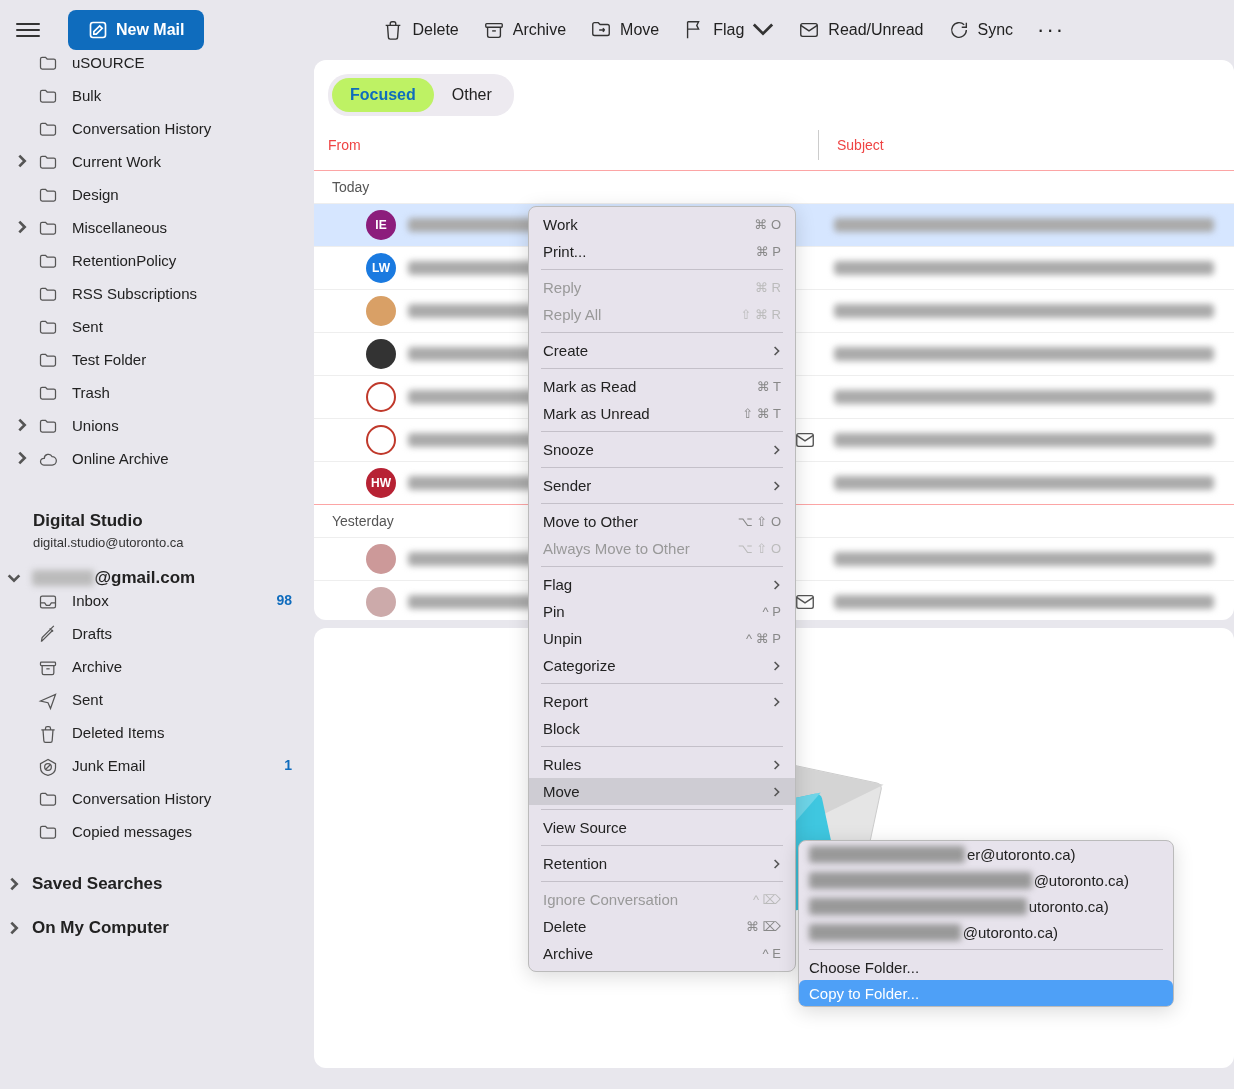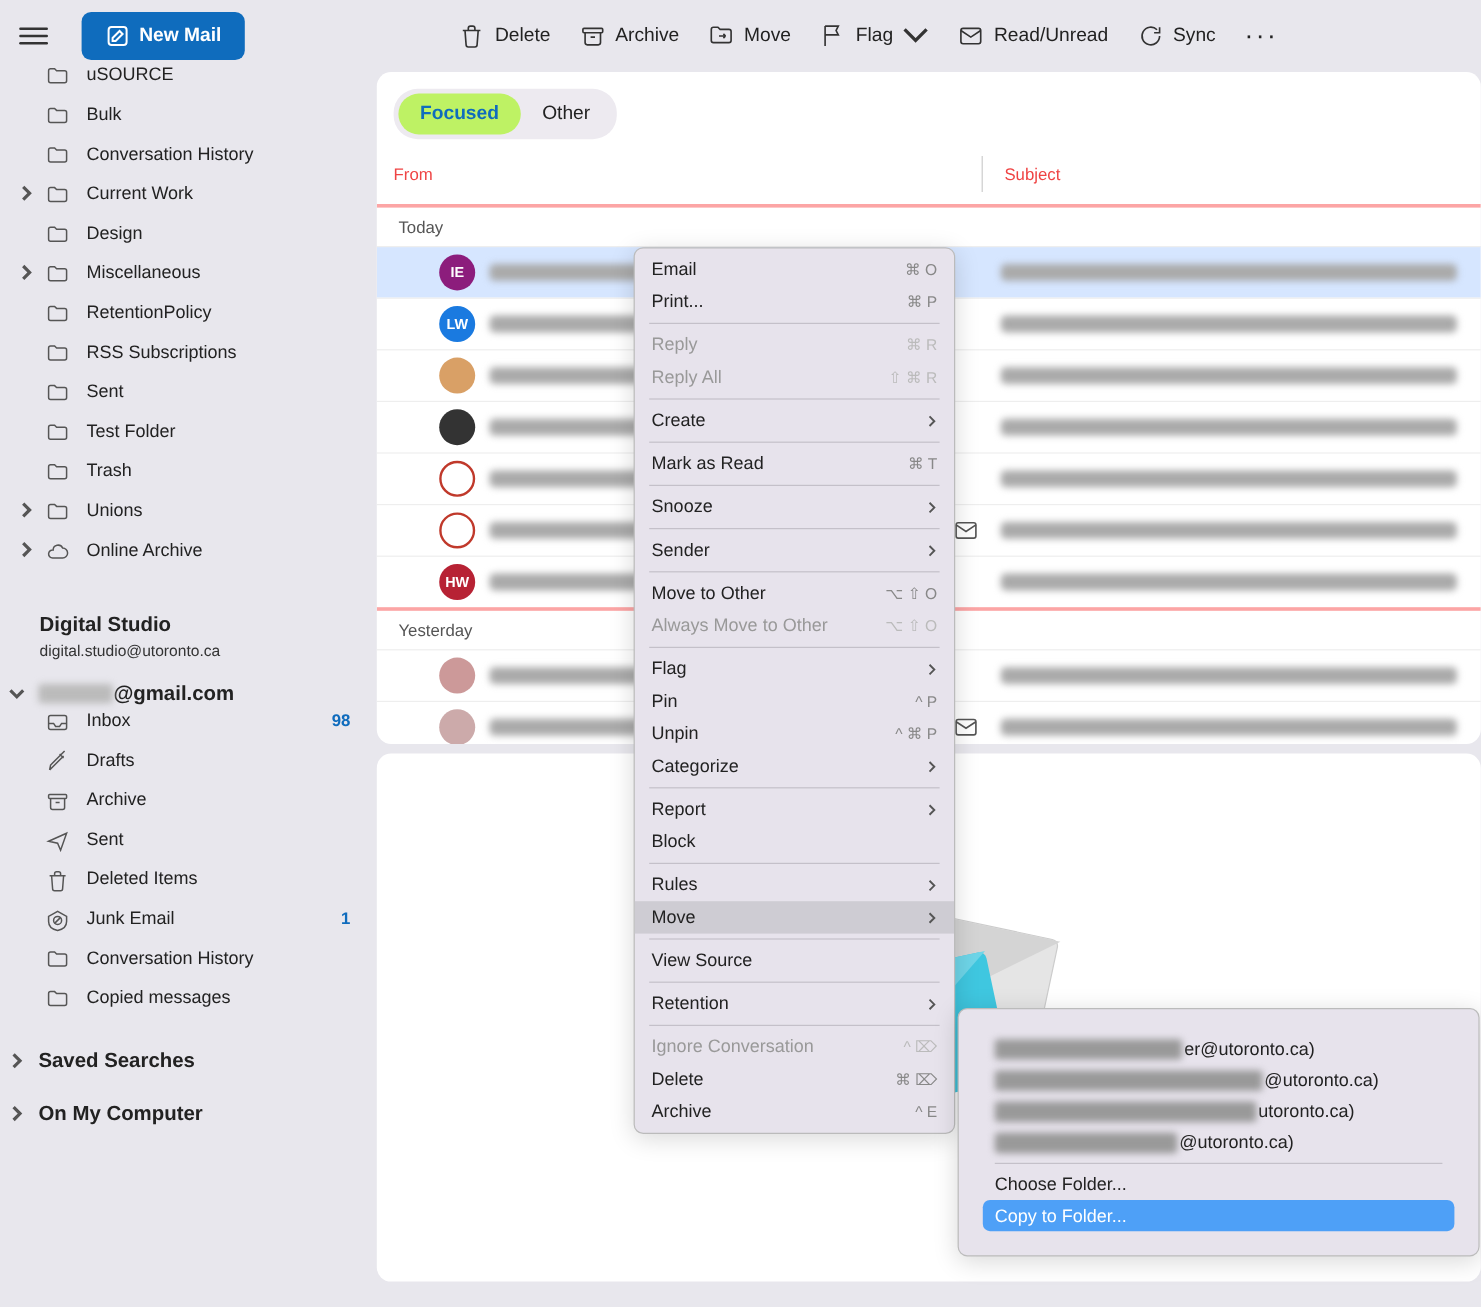--- a/index.html
+++ b/index.html
@@ -37,21 +37,21 @@
 .section-row .label { font-size: 17px; font-weight: 700; }
 
 
 .main { position: absolute; left: 314px; top: 60px; width: 920px; height: 560px; background: #fff; border-radius: 12px; overflow: hidden; }
 .segment { display: inline-flex; background: #edeaf0; border-radius: 20px; padding: 4px; margin: 14px; }
 .segment .seg { padding: 8px 18px; border-radius: 18px; cursor: pointer; font-size: 16px; }
 .segment .seg.active { background: #bef264; color: #0f6cbd; font-weight: 600; }
 .list-hdr { display: flex; align-items: center; font-size: 14px; color: #ef4444; padding: 0 0 10px 14px; }
 .list-hdr .col-from { width: 490px; }
 .list-hdr .divider-v { width: 1px; height: 30px; background: #ccc; margin-right: 18px; }
-.group-hdr { font-size: 14px; color: #555; padding: 8px 0 8px 18px; border-top: 3px solid #fca5a5; }
+.group-hdr { font-size: 14px; color: #555; padding: 8px 0 8px 18px; border-top: 1px solid #fca5a5; }
 .msg-row { display: flex; align-items: center; height: 43px; border-top: 1px solid #eee; padding-left: 52px; position: relative; }
 .msg-row.selected { background: #d6e6ff; }
 .avatar { width: 30px; height: 30px; border-radius: 50%; display: flex; align-items: center; justify-content: center; font-size: 12px; font-weight: 600; color: #fff; margin-right: 12px; }
 .msg-row .from-blur { width: 150px; height: 14px; background: #aaa; border-radius: 4px; filter: blur(3px); }
 .msg-row .subj { position: absolute; left: 520px; width: 380px; height: 14px; background: #aaa; border-radius: 4px; filter: blur(3px); }
 .read { position:absolute; left:480px; width:22px; height:22px; stroke:#555; fill:none; stroke-width:1.5; }
 
 
 .empty-pane { position: absolute; left: 314px; top: 628px; width: 920px; height: 440px; background: #fff; border-radius: 12px; display: flex; align-items: center; justify-content: center; }
 .env-illus { position: relative; width: 200px; height: 160px; }
@@ -65,21 +65,21 @@
 .ctx .mi { display: flex; align-items: center; padding: 4px 14px; height: 27px; cursor: default; position: relative; }
 .ctx .mi.disabled { color: #999; }
 .ctx .mi.hover { background: #ceccd3; }
 .ctx .mi .lbl { flex: 1; }
 .ctx .mi .sc { color: #888; font-size: 13px; }
 .ctx .mi.disabled .sc { color: #bbb; }
 .ctx .mi .chev-r { width: 8px; height: 12px; stroke: #555; fill: none; stroke-width:2; }
 .ctx .sep { height: 1px; background: #c4c0c9; margin: 4px 12px; }
 
 
-.submenu { position: absolute; left: 798px; top: 840px; width: 435px; background: #e7e3ec; border: 1px solid #bbb; border-radius: 8px; box-shadow: 0 4px 20px rgba(0,0,0,.15); padding: 20px; z-index: 20; font-size: 15px; }
+.submenu { position: absolute; left: 798px; top: 840px; width: 376px; background: #e7e3ec; border: 1px solid #bbb; border-radius: 8px; box-shadow: 0 4px 20px rgba(0,0,0,.15); padding: 0; z-index: 20; font-size: 15px; }
 .submenu .smi { padding: 4px 10px; height: 26px; display: flex; align-items: center; cursor: default; border-radius: 6px; }
 .submenu .smi.hl { background: #4ea0f7; color: #fff; }
 .submenu .smi .sblur { background: #999; border-radius: 3px; filter: blur(3px); color: transparent; margin-right: 2px; }
 .submenu .ssep { height: 1px; background: #c4c0c9; margin: 4px 10px; }
 
 .chev-svg { stroke: #555; fill: none; stroke-width: 2; }
 </style>
 </head>
 <body>
 
@@ -433,21 +433,21 @@
 
 <div class="empty-pane">
   <div class="env-illus">
     <div class="env-back"></div>
       <div class="env-front"></div>
   </div>
 </div>
 
 <div class="ctx" id="ctx">
     <div class="mi">
-      <span class="lbl">Email</span>
+      <span class="lbl">Work</span>
       <span class="sc">⌘ O</span>
     </div>
     <div class="mi">
       <span class="lbl">Print...</span>
       <span class="sc">⌘ P</span>
     </div>
     <div class="sep"></div>
     <div class="mi disabled">
       <span class="lbl">Reply</span>
       <span class="sc">⌘ R</span>
@@ -460,20 +460,24 @@
     <div class="mi">
       <span class="lbl">Create</span>
       <svg class="chev-r" viewBox="0 0 10 14">
         <path d="M2 2l5 5-5 5"></path>
       </svg>
     </div>
     <div class="sep"></div>
     <div class="mi">
       <span class="lbl">Mark as Read</span>
       <span class="sc">⌘ T</span>
+    </div>
+    <div class="mi">
+      <span class="lbl">Mark as Unread</span>
+      <span class="sc">⇧ ⌘ T</span>
     </div>
     <div class="sep"></div>
     <div class="mi">
       <span class="lbl">Snooze</span>
       <svg class="chev-r" viewBox="0 0 10 14">
         <path d="M2 2l5 5-5 5"></path>
       </svg>
     </div>
     <div class="sep"></div>
     <div class="mi">

